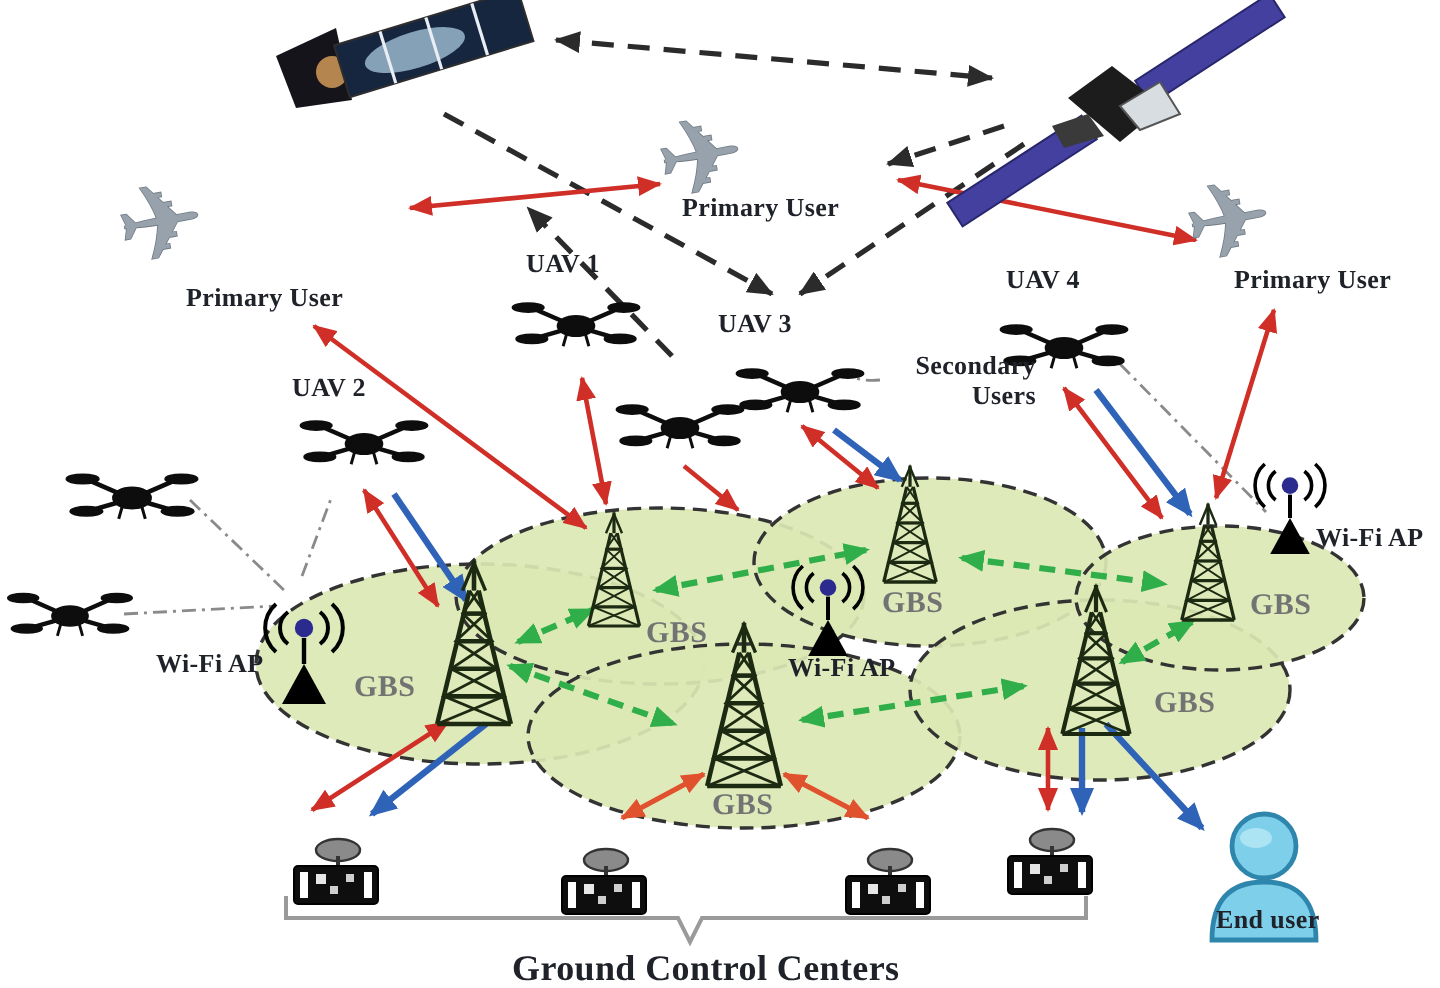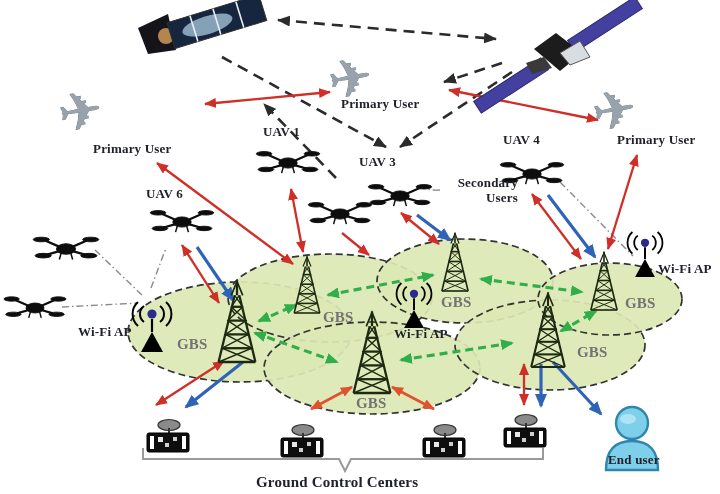--- a/index.html
+++ b/index.html
@@ -1,21 +1,21 @@
 <!DOCTYPE html>
 <html><head>
 <meta charset="utf-8">
 <style>
   html,body{margin:0;padding:0;background:#fff;}
   .canvas{position:relative;width:720px;height:494px;background:#ffffff;overflow:hidden;
           font-family:"Liberation Serif",serif;}
   .layer{position:absolute;left:0;top:0;}
   .lbl{position:absolute;font-weight:bold;font-size:13px;color:#20222a;white-space:nowrap;
        letter-spacing:.2px;}
-  .lbl.big{font-size:15px;}
+  .lbl.big{font-size:18px;}
   .lbl.gbs{font-size:15px;color:#737373;}
   .lbl.wrap{white-space:normal;text-align:right;line-height:1.12;width:82px;}
 </style>
 </head>
 <body>
 
 <div class="canvas">
 
 <svg class="layer" width="720" height="494" viewBox="0 0 720 494">
   <defs>
@@ -207,21 +207,21 @@
   <path d="M143,448 L143,459 L339,459 L345,471 L351,459 L543,459 L543,448" fill="none" stroke="#9a9a9a" stroke-width="2"></path>
 
   <use href="#person" transform="translate(632,470)"></use>
 </svg>
 
 <div class="lbl" style="left:93px;top:141px">Primary User</div>
 <div class="lbl" style="left:341px;top:96px">Primary User</div>
 <div class="lbl" style="left:617px;top:132px">Primary User</div>
 
 <div class="lbl" style="left:263px;top:124px">UAV 1</div>
-<div class="lbl" style="left:146px;top:186px">UAV 6</div>
+<div class="lbl" style="left:146px;top:186px">UAV 2</div>
 <div class="lbl" style="left:359px;top:154px">UAV 3</div>
 <div class="lbl" style="left:503px;top:132px">UAV 4</div>
 
 <div class="lbl wrap" style="left:436px;top:176px">Secondary Users</div>
 
 <div class="lbl" style="left:78px;top:324px">Wi-Fi AP</div>
 <div class="lbl" style="left:394px;top:326px">Wi-Fi AP</div>
 <div class="lbl" style="left:658px;top:261px">Wi-Fi AP</div>
 
 <div class="lbl gbs" style="left:177px;top:336px">GBS</div>

